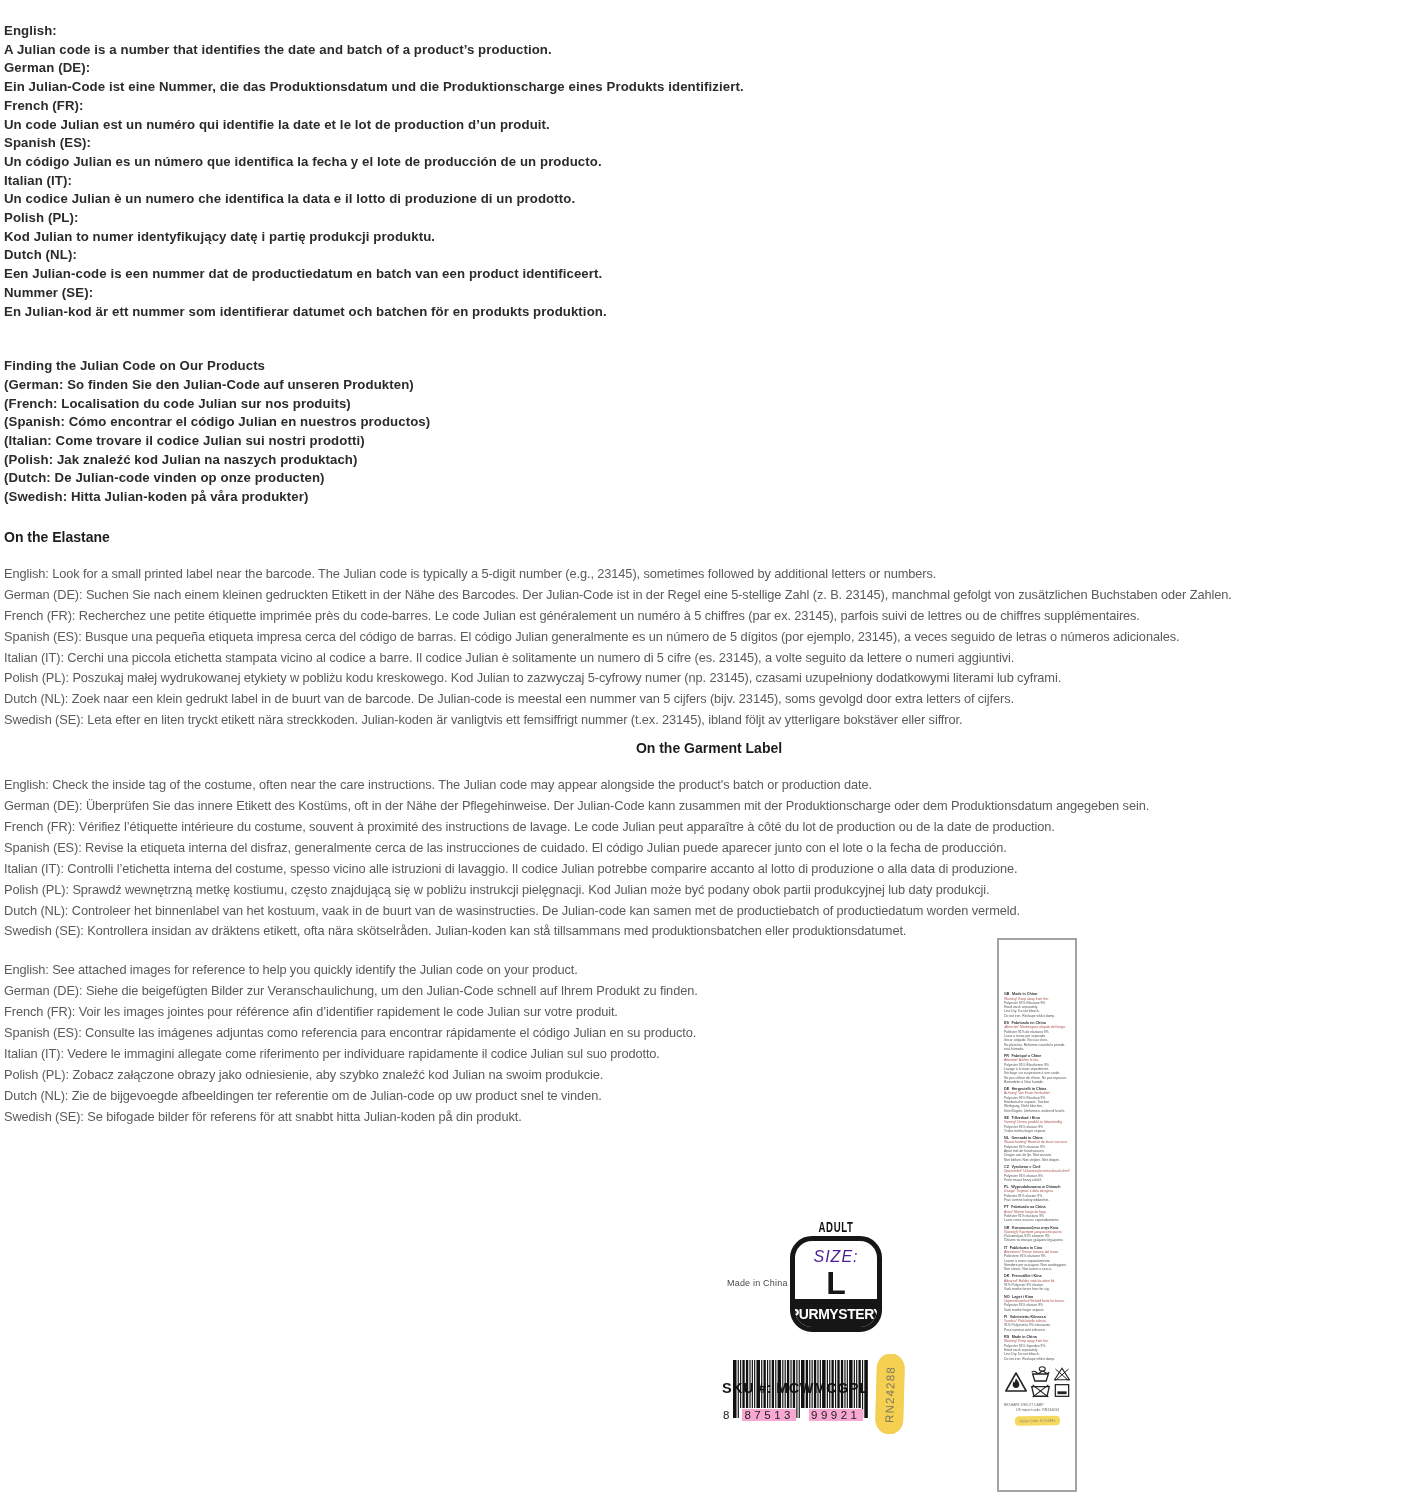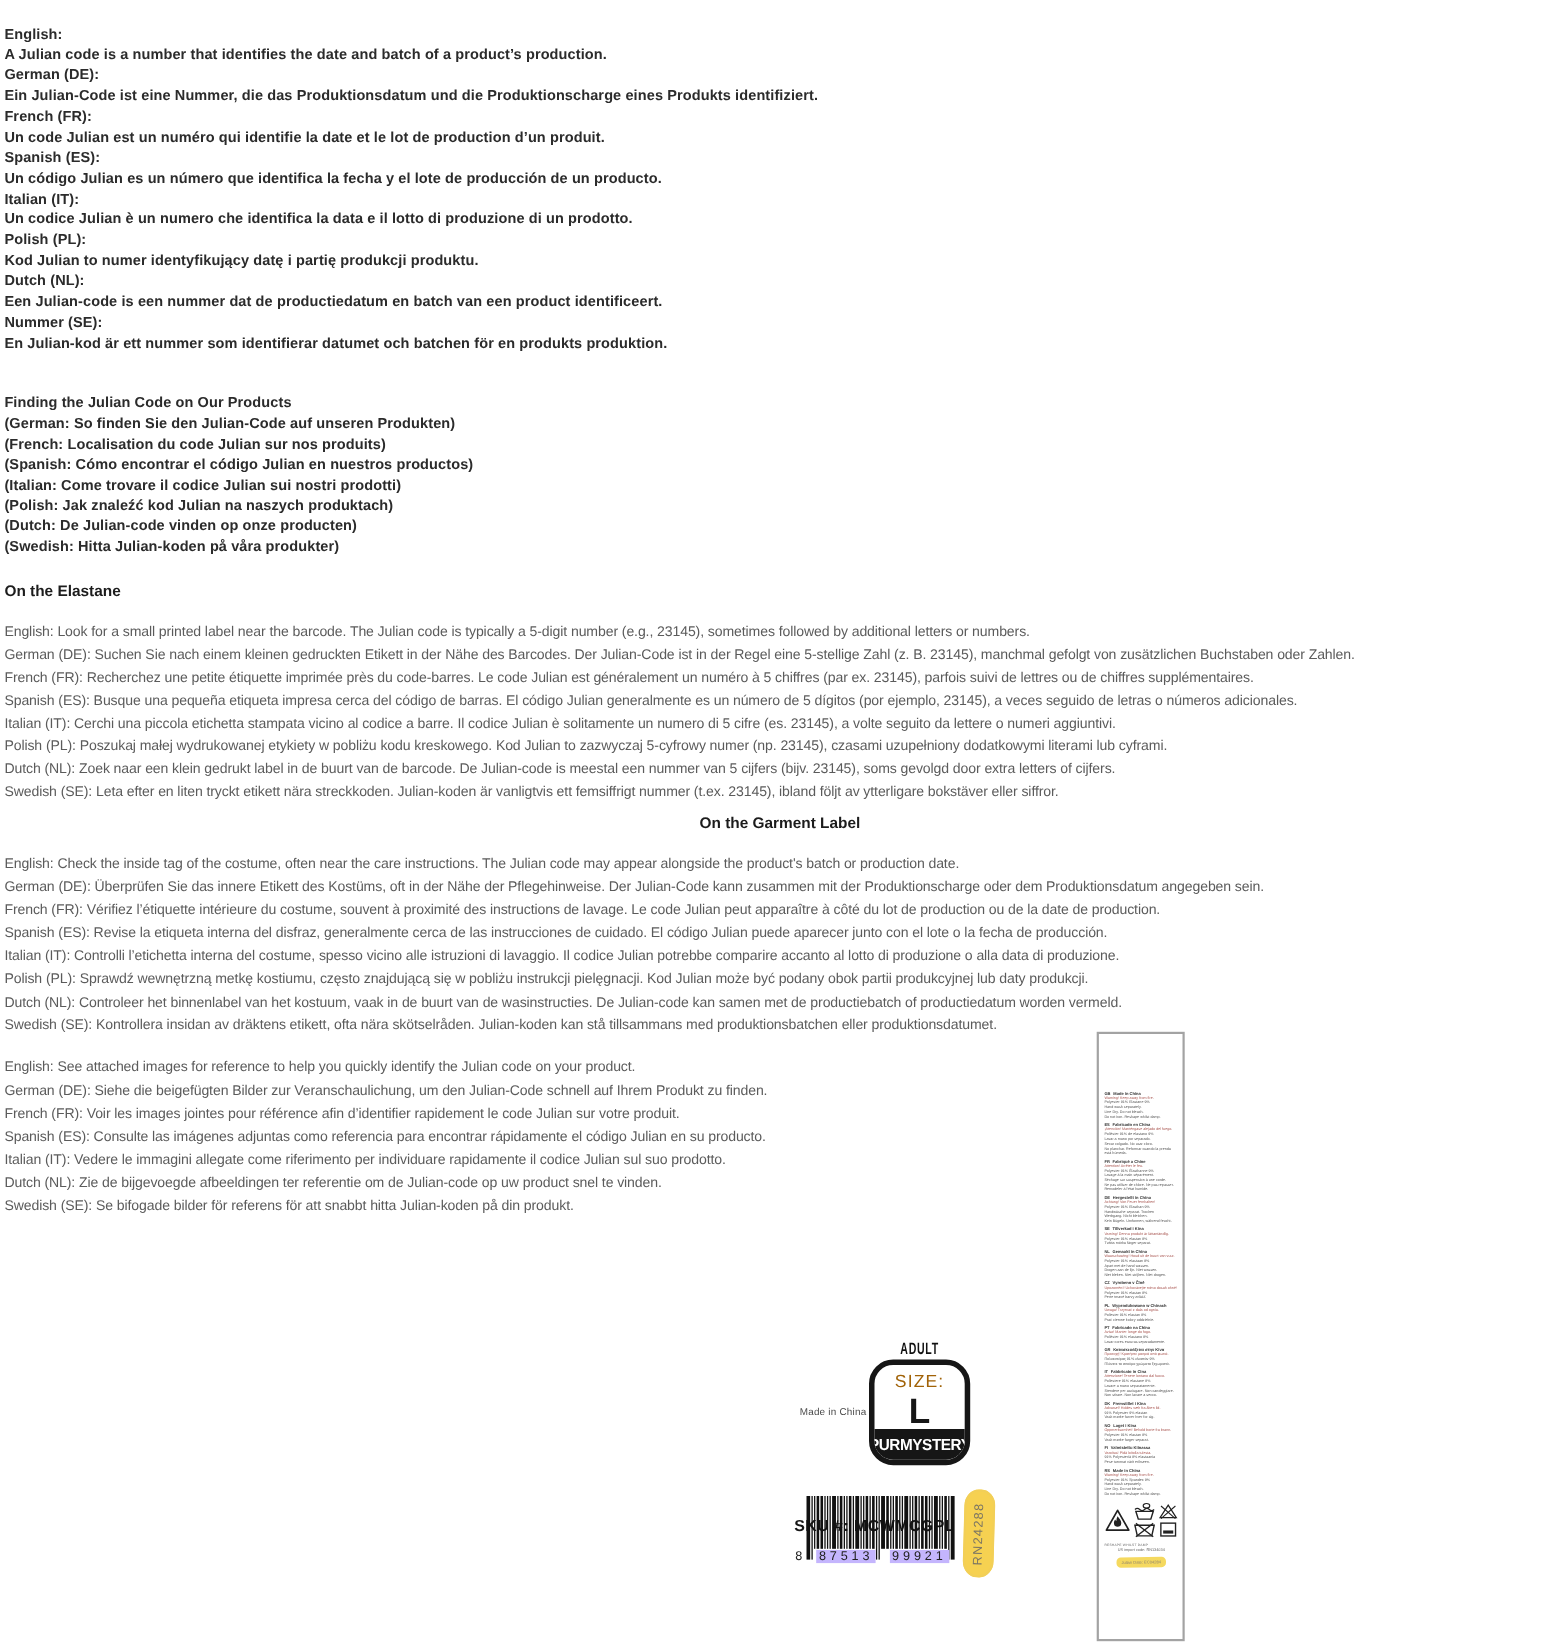--- a/index.html
+++ b/index.html
@@ -12,29 +12,29 @@
   .h-pack{margin-top:22px;}
   .h-garm{margin-top:9px;text-align:center;}
   .h-ref{margin-top:9px;}
   .para{margin-top:18px;}
   .para-line{font-size:12.8px;line-height:20.9px;font-weight:400;color:#5b5b5b;white-space:nowrap;letter-spacing:-.1px;}
 
   
   .hangtag{position:absolute;left:700px;top:1216px;width:215px;height:240px;}
   .adult{position:absolute;left:90px;top:2px;width:92px;text-align:center;font-weight:700;font-size:15px;color:#111;transform:scaleX(.64);transform-origin:center;letter-spacing:1px;}
   .sizebox{position:absolute;left:90px;top:20px;width:92px;height:96px;border:5px solid #161616;border-radius:22px;box-sizing:border-box;background:#fff;overflow:hidden;}
-  .size-label{margin-top:7px;text-align:center;font-size:16px;letter-spacing:1px;color:#a16207;}
+  .size-label{margin-top:7px;text-align:center;font-size:16px;letter-spacing:1px;color:#4c1d95;font-style:italic;}
   .size-value{text-align:center;font-size:32px;font-weight:700;color:#161616;line-height:32px;margin-top:1px;}
   .brand-band{position:absolute;left:-1px;right:-1px;bottom:-1px;height:29px;background:#161616;border-radius:0 0 17px 17px;display:flex;align-items:center;justify-content:center;}
   .brand-band span{color:#fff;font-weight:700;font-size:14.5px;letter-spacing:-.4px;transform:scaleX(.96);white-space:nowrap;}
   .madein{position:absolute;left:27px;top:62px;font-size:9px;color:#4a4a4a;letter-spacing:.2px;}
   .sku{position:absolute;left:22px;top:124px;font-size:14.5px;font-weight:700;color:#161616;letter-spacing:.4px;margin-top:40px;}
   .barcode{position:absolute;left:33px;top:144px;width:136px;height:58px;}
   .bc-digits{position:absolute;left:-10px;right:-13px;bottom:-3px;display:flex;justify-content:space-between;align-items:flex-end;font-size:11.5px;color:#222;background:transparent;}
-  .bc-digits .grp{letter-spacing:3.5px;background:#c4b5fd;padding:0 2px;}
+  .bc-digits .grp{letter-spacing:3.5px;background:#f9a8d4;padding:0 2px;}
   .rn-pill{position:absolute;left:176px;top:138px;width:28px;height:80px;background:#f6d151;border-radius:13px/15px;transform:rotate(1.6deg);display:flex;align-items:center;justify-content:center;box-shadow:0 0 0 2px #f2cf57 inset;}
   .rn-text{writing-mode:vertical-rl;transform:rotate(180deg);font-size:11.5px;color:#7c7663;letter-spacing:1.2px;}
 
   
   .care-label{position:absolute;left:997px;top:938px;width:80px;height:554px;border:2px solid #a3a3a3;box-sizing:border-box;background:#fff;overflow:hidden;}
   .care-scale{width:152px;transform:scale(.5);transform-origin:0 0;padding:104px 8px 0 10px;box-sizing:border-box;}
   .care-sec{margin-bottom:6px;}
   .cs-head{font-size:7.4px;line-height:8.6px;font-weight:700;color:#333;white-space:nowrap;}
   .cs-code{margin-right:5px;}
   .cs-warn{font-size:6.7px;line-height:8.6px;color:#a8544f;white-space:nowrap;}
@@ -104,20 +104,21 @@
         <div class="para-line">Dutch (NL): Controleer het binnenlabel van het kostuum, vaak in de buurt van de wasinstructies. De Julian-code kan samen met de productiebatch of productiedatum worden vermeld.</div>
         <div class="para-line">Swedish (SE): Kontrollera insidan av dräktens etikett, ofta nära skötselråden. Julian-koden kan stå tillsammans med produktionsbatchen eller produktionsdatumet.</div>
       </div>
 
     <div id="sec2" class="para">
         <div class="para-line">English: See attached images for reference to help you quickly identify the Julian code on your product.</div>
         <div class="para-line">German (DE): Siehe die beigefügten Bilder zur Veranschaulichung, um den Julian-Code schnell auf Ihrem Produkt zu finden.</div>
         <div class="para-line">French (FR): Voir les images jointes pour référence afin d’identifier rapidement le code Julian sur votre produit.</div>
         <div class="para-line">Spanish (ES): Consulte las imágenes adjuntas como referencia para encontrar rápidamente el código Julian en su producto.</div>
         <div class="para-line">Italian (IT): Vedere le immagini allegate come riferimento per individuare rapidamente il codice Julian sul suo prodotto.</div>
+        <div class="para-line">Polish (PL): Zobacz załączone obrazy jako odniesienie, aby szybko znaleźć kod Julian na swoim produkcie.</div>
         <div class="para-line">Dutch (NL): Zie de bijgevoegde afbeeldingen ter referentie om de Julian-code op uw product snel te vinden.</div>
         <div class="para-line">Swedish (SE): Se bifogade bilder för referens för att snabbt hitta Julian-koden på din produkt.</div>
       </div>
   </div>
 
   <div class="hangtag">
     <div class="adult">ADULT</div>
     <div class="sizebox">
       <div class="size-label">SIZE:</div>
       <div class="size-value">L</div>

